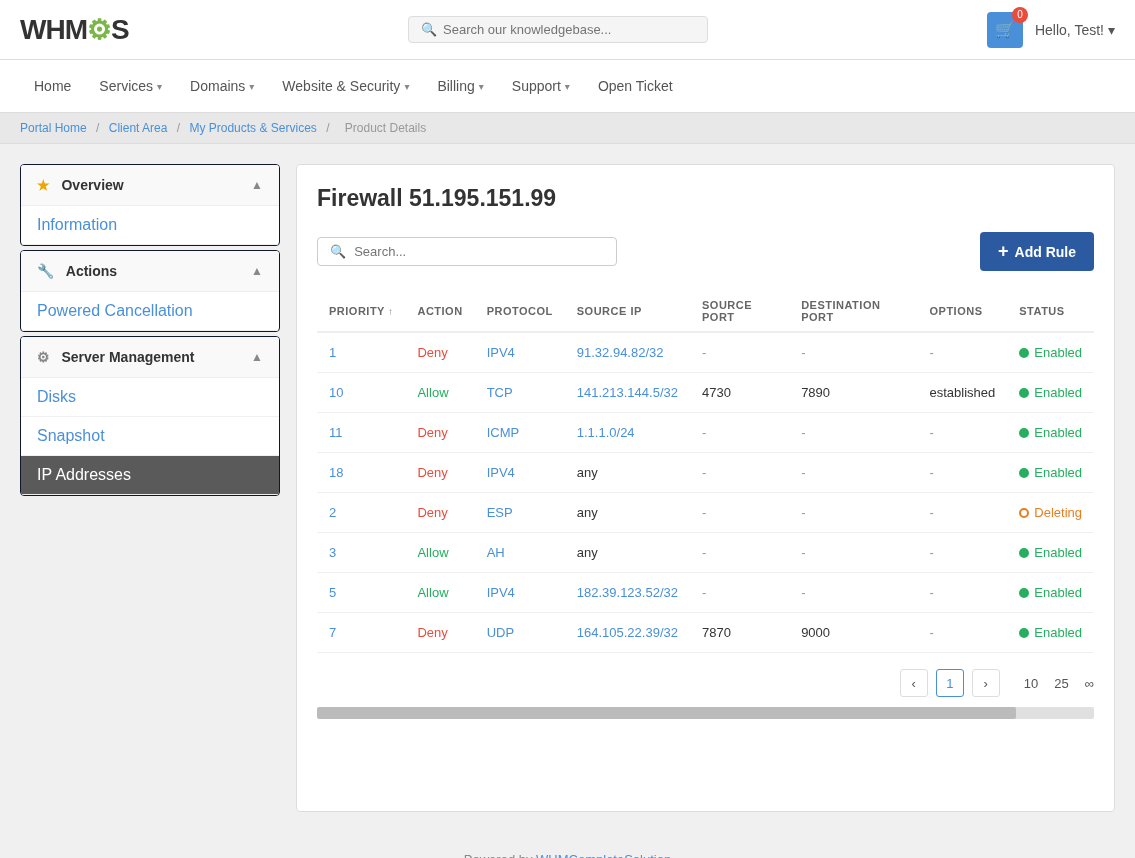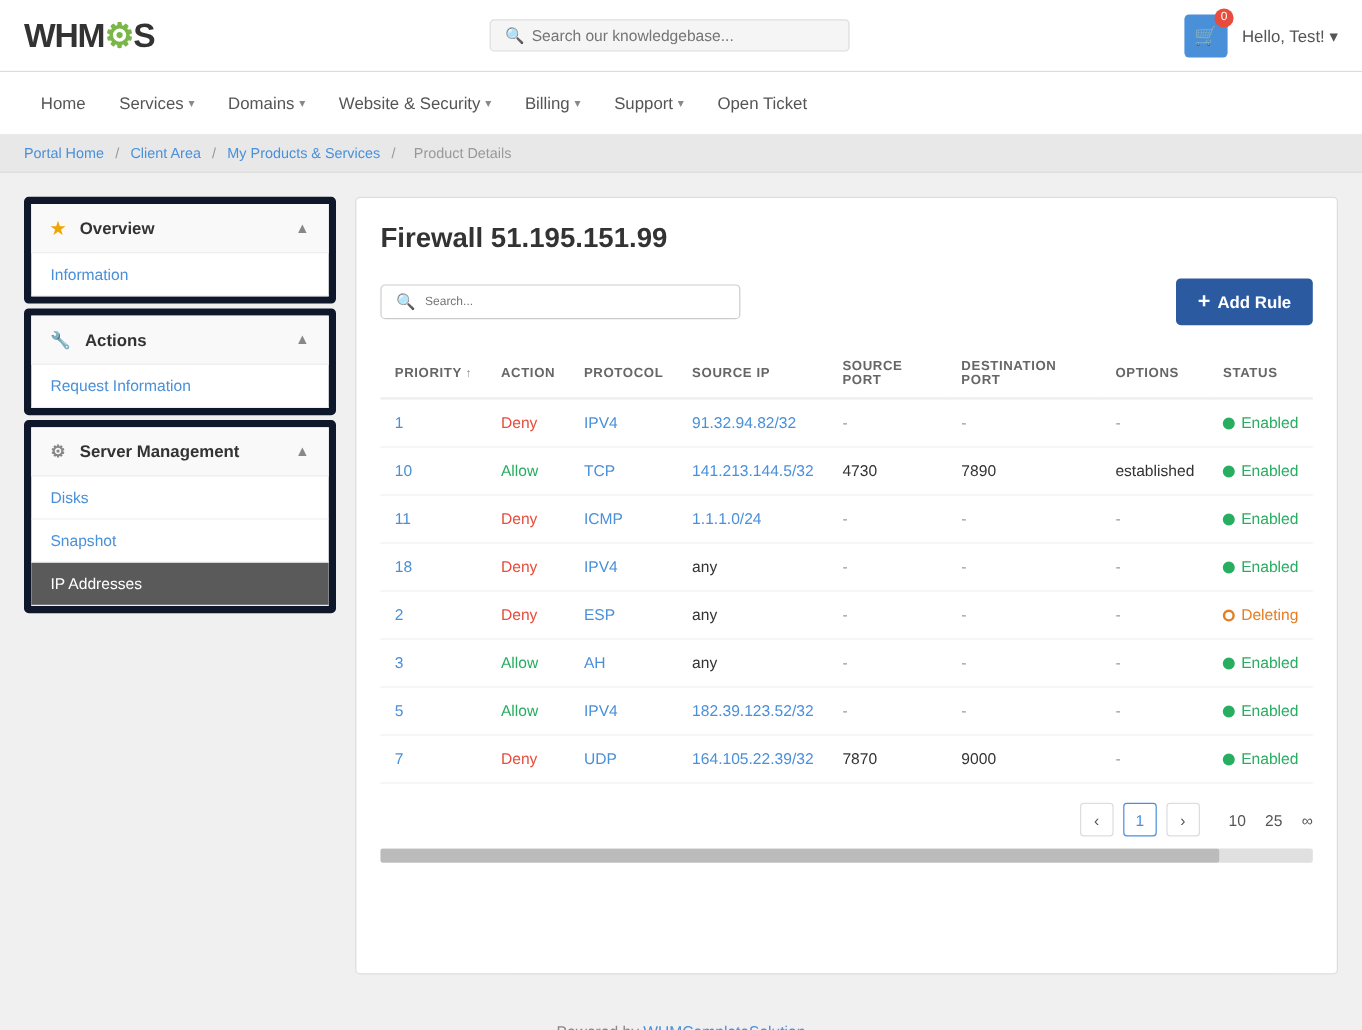--- a/index.html
+++ b/index.html
@@ -27,38 +27,38 @@
     
     .breadcrumb { background: #e8e8e8; padding: 8px 20px; font-size: 12px; color: #666; border-bottom: 1px solid #ddd; }
     .breadcrumb a { color: #4a90d9; text-decoration: none; }
     .breadcrumb span { margin: 0 6px; color: #999; }
 
     
     .page-layout { display: flex; padding: 20px; gap: 16px; min-height: calc(858px - 170px); }
 
     
     .sidebar { width: 260px; flex-shrink: 0; }
-    .sidebar-section { background: #fff; border: 6px solid #0f172a; border-radius: 4px; margin-bottom: 4px; overflow: hidden; }
+    .sidebar-section { background: #fff; border: 1px solid #0f172a; border-radius: 4px; margin-bottom: 4px; overflow: hidden; }
     .sidebar-section-header { display: flex; align-items: center; justify-content: space-between; padding: 12px 16px; background: #f9f9f9; border-bottom: 1px solid #eee; font-weight: bold; font-size: 14px; cursor: pointer; }
     .sidebar-section-header .icon { margin-right: 8px; }
     .sidebar-section-header .star { color: #f0a500; }
     .sidebar-section-header .wrench { color: #888; }
     .sidebar-section-header .gear { color: #888; }
-    .sidebar-item { padding: 10px 16px; border-bottom: 1px solid #f0f0f0; cursor: pointer; color: #4a90d9; font-size: 13px; }
+    .sidebar-item { padding: 10px 16px; border-bottom: 1px solid #f0f0f0; cursor: pointer; color: #4a90d9; font-size: 16px; }
     .sidebar-item.active { background: #5a5a5a; color: #fff; }
     .chevron-up { font-size: 12px; color: #888; }
 
     
     .main-content { flex: 1; background: #fff; border: 1px solid #ddd; border-radius: 4px; padding: 20px; }
     .page-title { font-size: 23px; font-weight: bold; color: #333; margin-bottom: 20px; }
 
     
     .toolbar { display: flex; align-items: center; justify-content: space-between; margin-bottom: 20px; }
     .search-input-wrap { display: flex; align-items: center; background: #fff; border: 1px solid #ccc; border-radius: 4px; padding: 6px 12px; width: 300px; }
-    .search-input-wrap input { border: none; outline: none; font-size: 10px; width: 100%; color: #4c1d95; }
+    .search-input-wrap input { border: none; outline: none; font-size: 13px; width: 100%; color: #4c1d95; }
     .search-input-wrap .s-icon { color: #999; margin-right: 8px; }
     .add-rule-btn { background: #2c5aa0; color: #fff; border: none; border-radius: 4px; padding: 9px 18px; cursor: pointer; font-size: 14px; display: flex; align-items: center; gap: 6px; font-weight: bold; }
     .plus-icon { font-size: 18px; font-weight: bold; }
 
     
     .fw-table { width: 100%; border-collapse: collapse; font-size: 13px; }
     .fw-table thead th { text-align: left; padding: 8px 12px; font-size: 11px; font-weight: bold; color: #666; text-transform: uppercase; letter-spacing: 0.5px; border-bottom: 2px solid #eee; }
     .fw-table tbody td { padding: 12px 12px; border-bottom: 1px solid #f0f0f0; color: #333; vertical-align: middle; }
     .link-blue { color: #4a90d9; text-decoration: none; cursor: pointer; }
     .dash { color: #999; }
@@ -153,21 +153,21 @@
 
     <div class="sidebar-section">
       <div class="sidebar-section-header">
         <span>
           <span class="wrench icon">🔧</span>
           Actions
         </span>
         <span class="chevron-up">▲</span>
       </div>
       <div class="sidebar-item">
-        Request Information
+        Powered Cancellation
       </div>
     </div>
 
     <div class="sidebar-section">
       <div class="sidebar-section-header">
         <span>
           <span class="gear icon">⚙</span>
           Server Management
         </span>
         <span class="chevron-up">▲</span>

